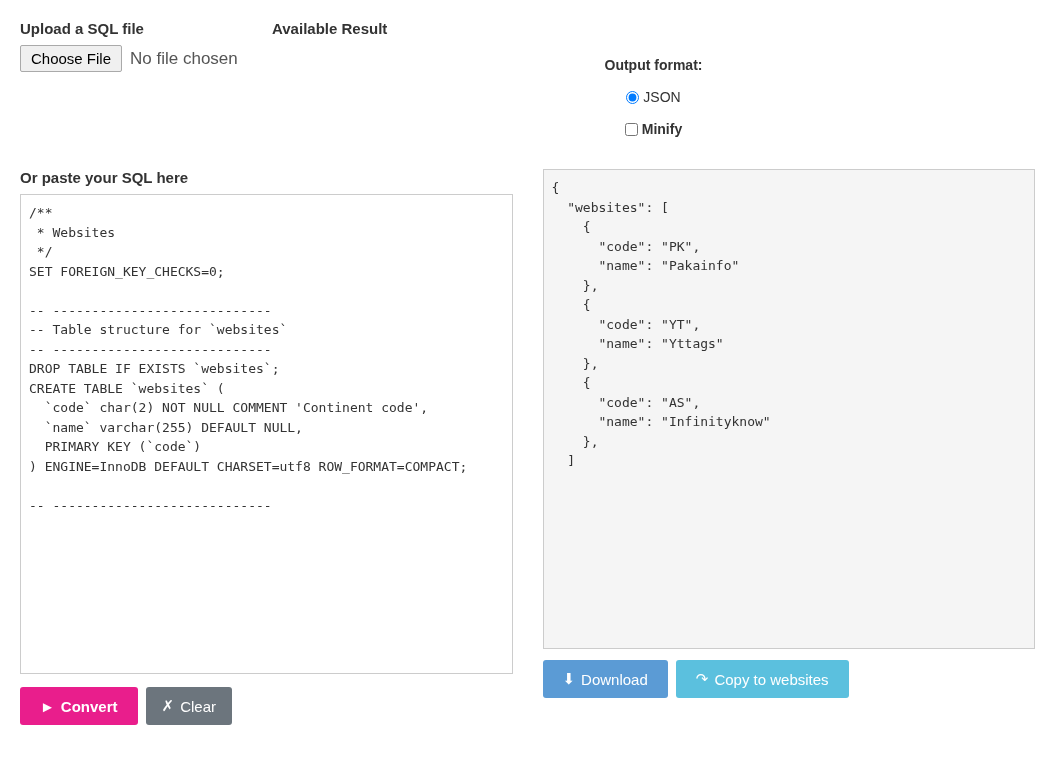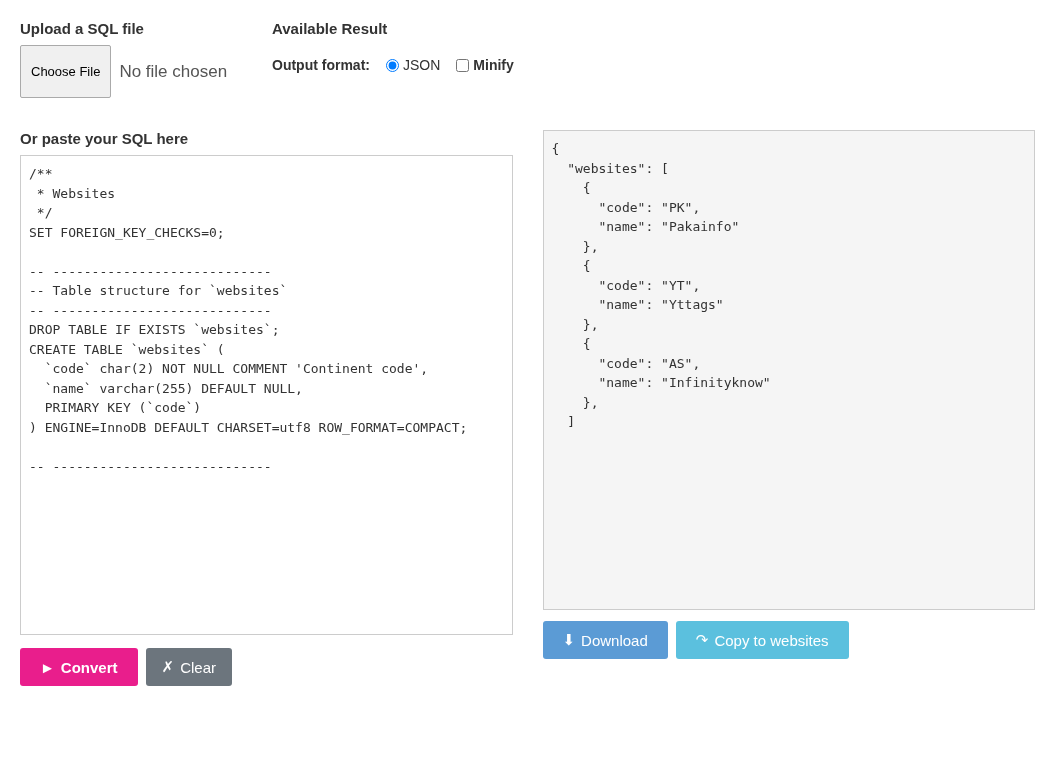--- a/index.html
+++ b/index.html
@@ -33,37 +33,38 @@
     }
     .file-upload-row {
       display: flex;
       align-items: center;
       gap: 8px;
       margin-top: 4px;
     }
     .choose-file-btn {
       border: 1px solid #aaa;
       background: #f0f0f0;
-      padding: 18px 10px;
-      font-size: 13px;
+      padding: 4px 10px;
+      font-size: 15px;
       cursor: pointer;
       border-radius: 2px;
     }
     .no-file-text {
       font-size: 17px;
       color: #555;
     }
     .options-section {
       margin-bottom: 16px;
     }
     .options-row {
       display: flex;
       align-items: center;
       gap: 16px;
       margin-top: 20px;
+      flex-direction: column;
     }
     .output-format-label {
       font-weight: bold;
       font-size: 14px;
     }
     .output-format-value {
       display: flex;
       align-items: center;
       gap: 4px;
       font-size: 14px;

